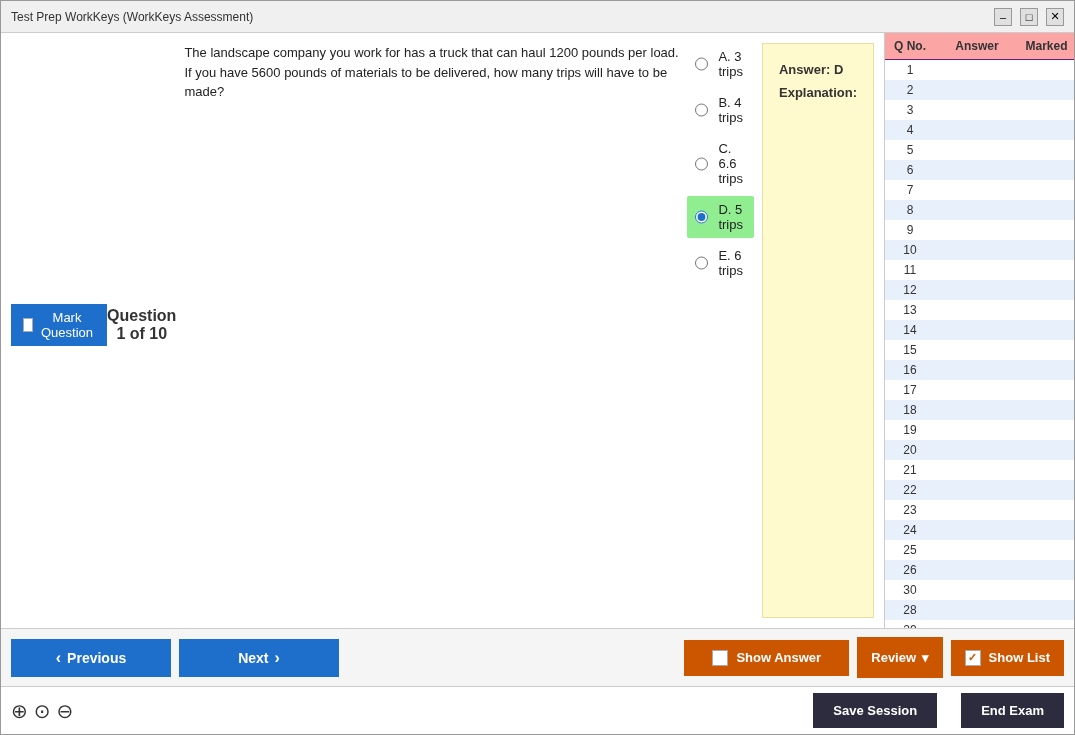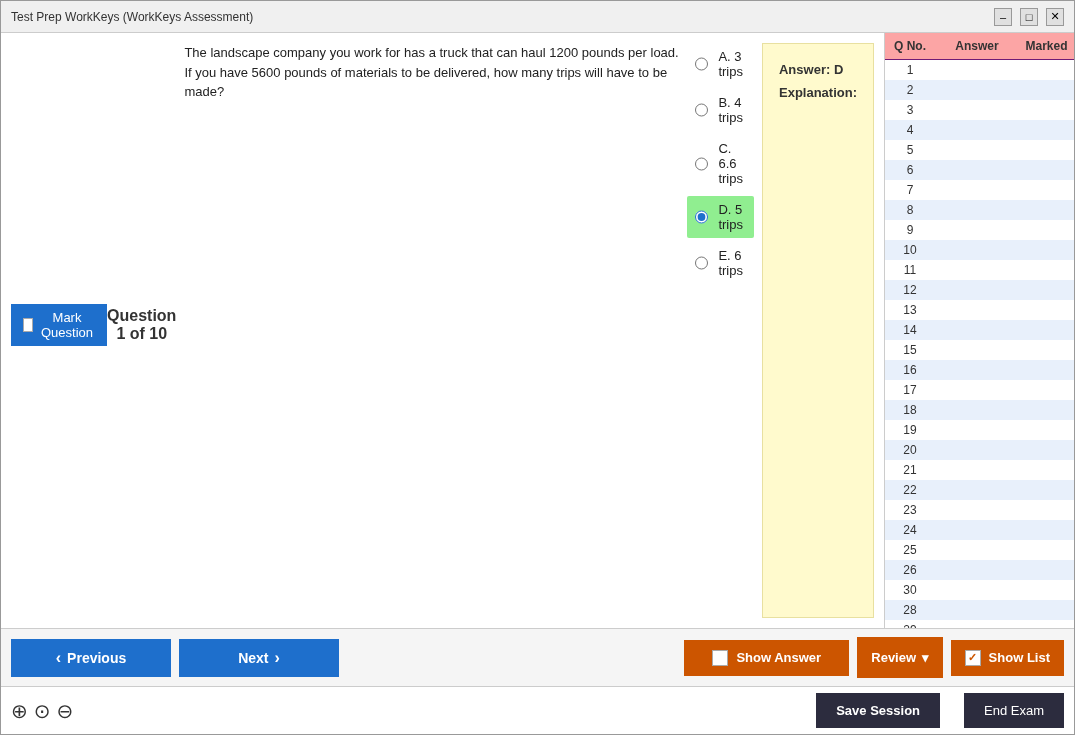--- a/index.html
+++ b/index.html
@@ -41,21 +41,21 @@
     .nav-btn { background: #1e6fcc; color: white; border: none; padding: 10px 0; font-size: 14px; font-weight: bold; cursor: pointer; display: flex; align-items: center; justify-content: center; gap: 6px; width: 160px; }
     .nav-btn .arrow { font-size: 16px; }
     .spacer { flex: 1; }
     .show-answer-btn { background: #cc5500; color: white; border: none; padding: 10px 14px; font-size: 13px; font-weight: bold; cursor: pointer; display: flex; align-items: center; gap: 8px; width: 165px; justify-content: center; }
     .show-answer-btn .sq-icon { width: 16px; height: 16px; background: #fff; border: 1px solid #aaa; display: inline-block; }
     .review-btn { background: #cc5500; color: white; border: none; padding: 13px 14px; font-size: 13px; font-weight: bold; cursor: pointer; display: flex; align-items: center; gap: 6px; }
     .show-list-btn { background: #cc5500; color: white; border: none; padding: 10px 14px; font-size: 13px; font-weight: bold; cursor: pointer; display: flex; align-items: center; gap: 8px; }
     .show-list-btn .check-icon { width: 16px; height: 16px; background: #fff; border: 1px solid #aaa; display: inline-flex; align-items: center; justify-content: center; color: #cc5500; font-size: 11px; font-weight: bold; }
     .zoom-btn { background: transparent; border: none; cursor: pointer; font-size: 16px; color: #333; }
     .save-session-btn { background: #2c2c3e; color: white; border: none; padding: 10px 20px; font-size: 13px; font-weight: bold; cursor: pointer; }
-    .end-exam-btn { background: #2c2c3e; color: white; border: none; padding: 10px 20px; font-size: 13px; font-weight: normal; cursor: pointer; }
+    .end-exam-btn { background: #2c2c3e; color: white; border: none; padding: 10px 20px; font-size: 13px; font-weight: bold; cursor: pointer; }
     .footer { display: flex; align-items: center; border-top: 1px solid #ccc; background: #fff; padding: 6px 10px; gap: 10px; justify-content: space-between; }
     .footer-left { display: flex; gap: 6px; }
     .footer-right { display: flex; gap: 24px; }
   </style>
 </head>
 <body>
 
 <div class="window">
 
   <div class="title-bar">

